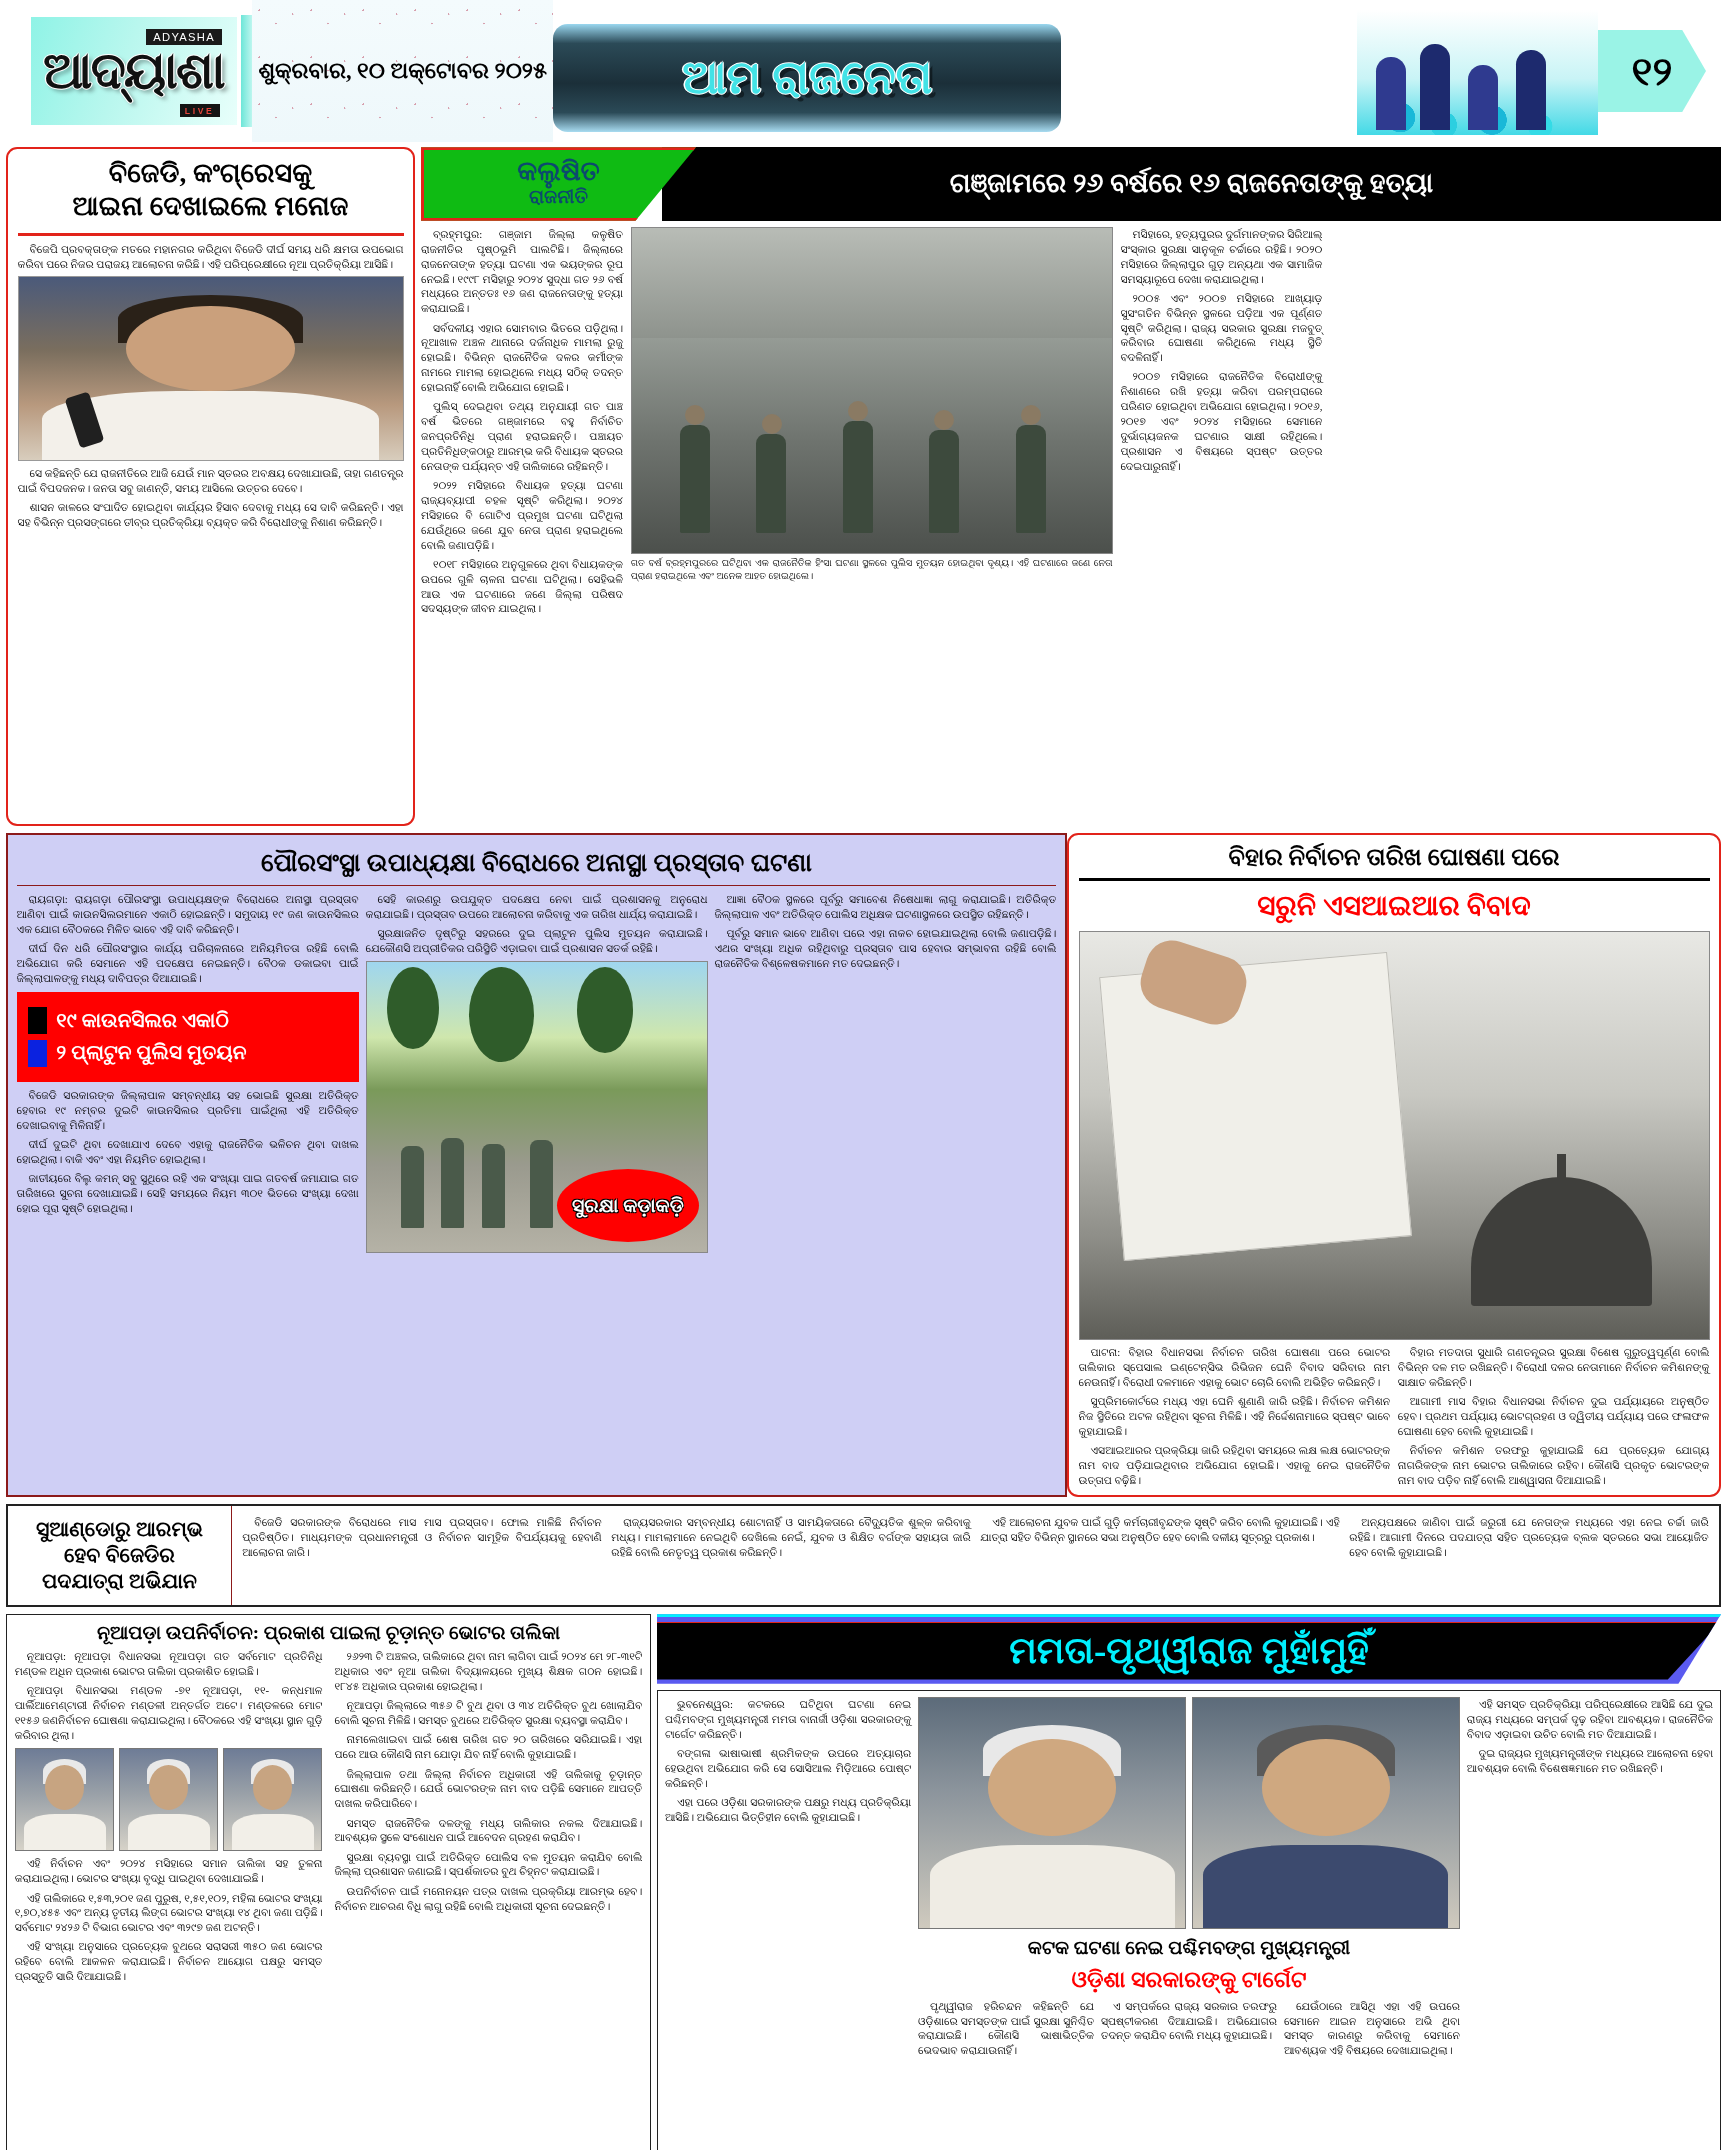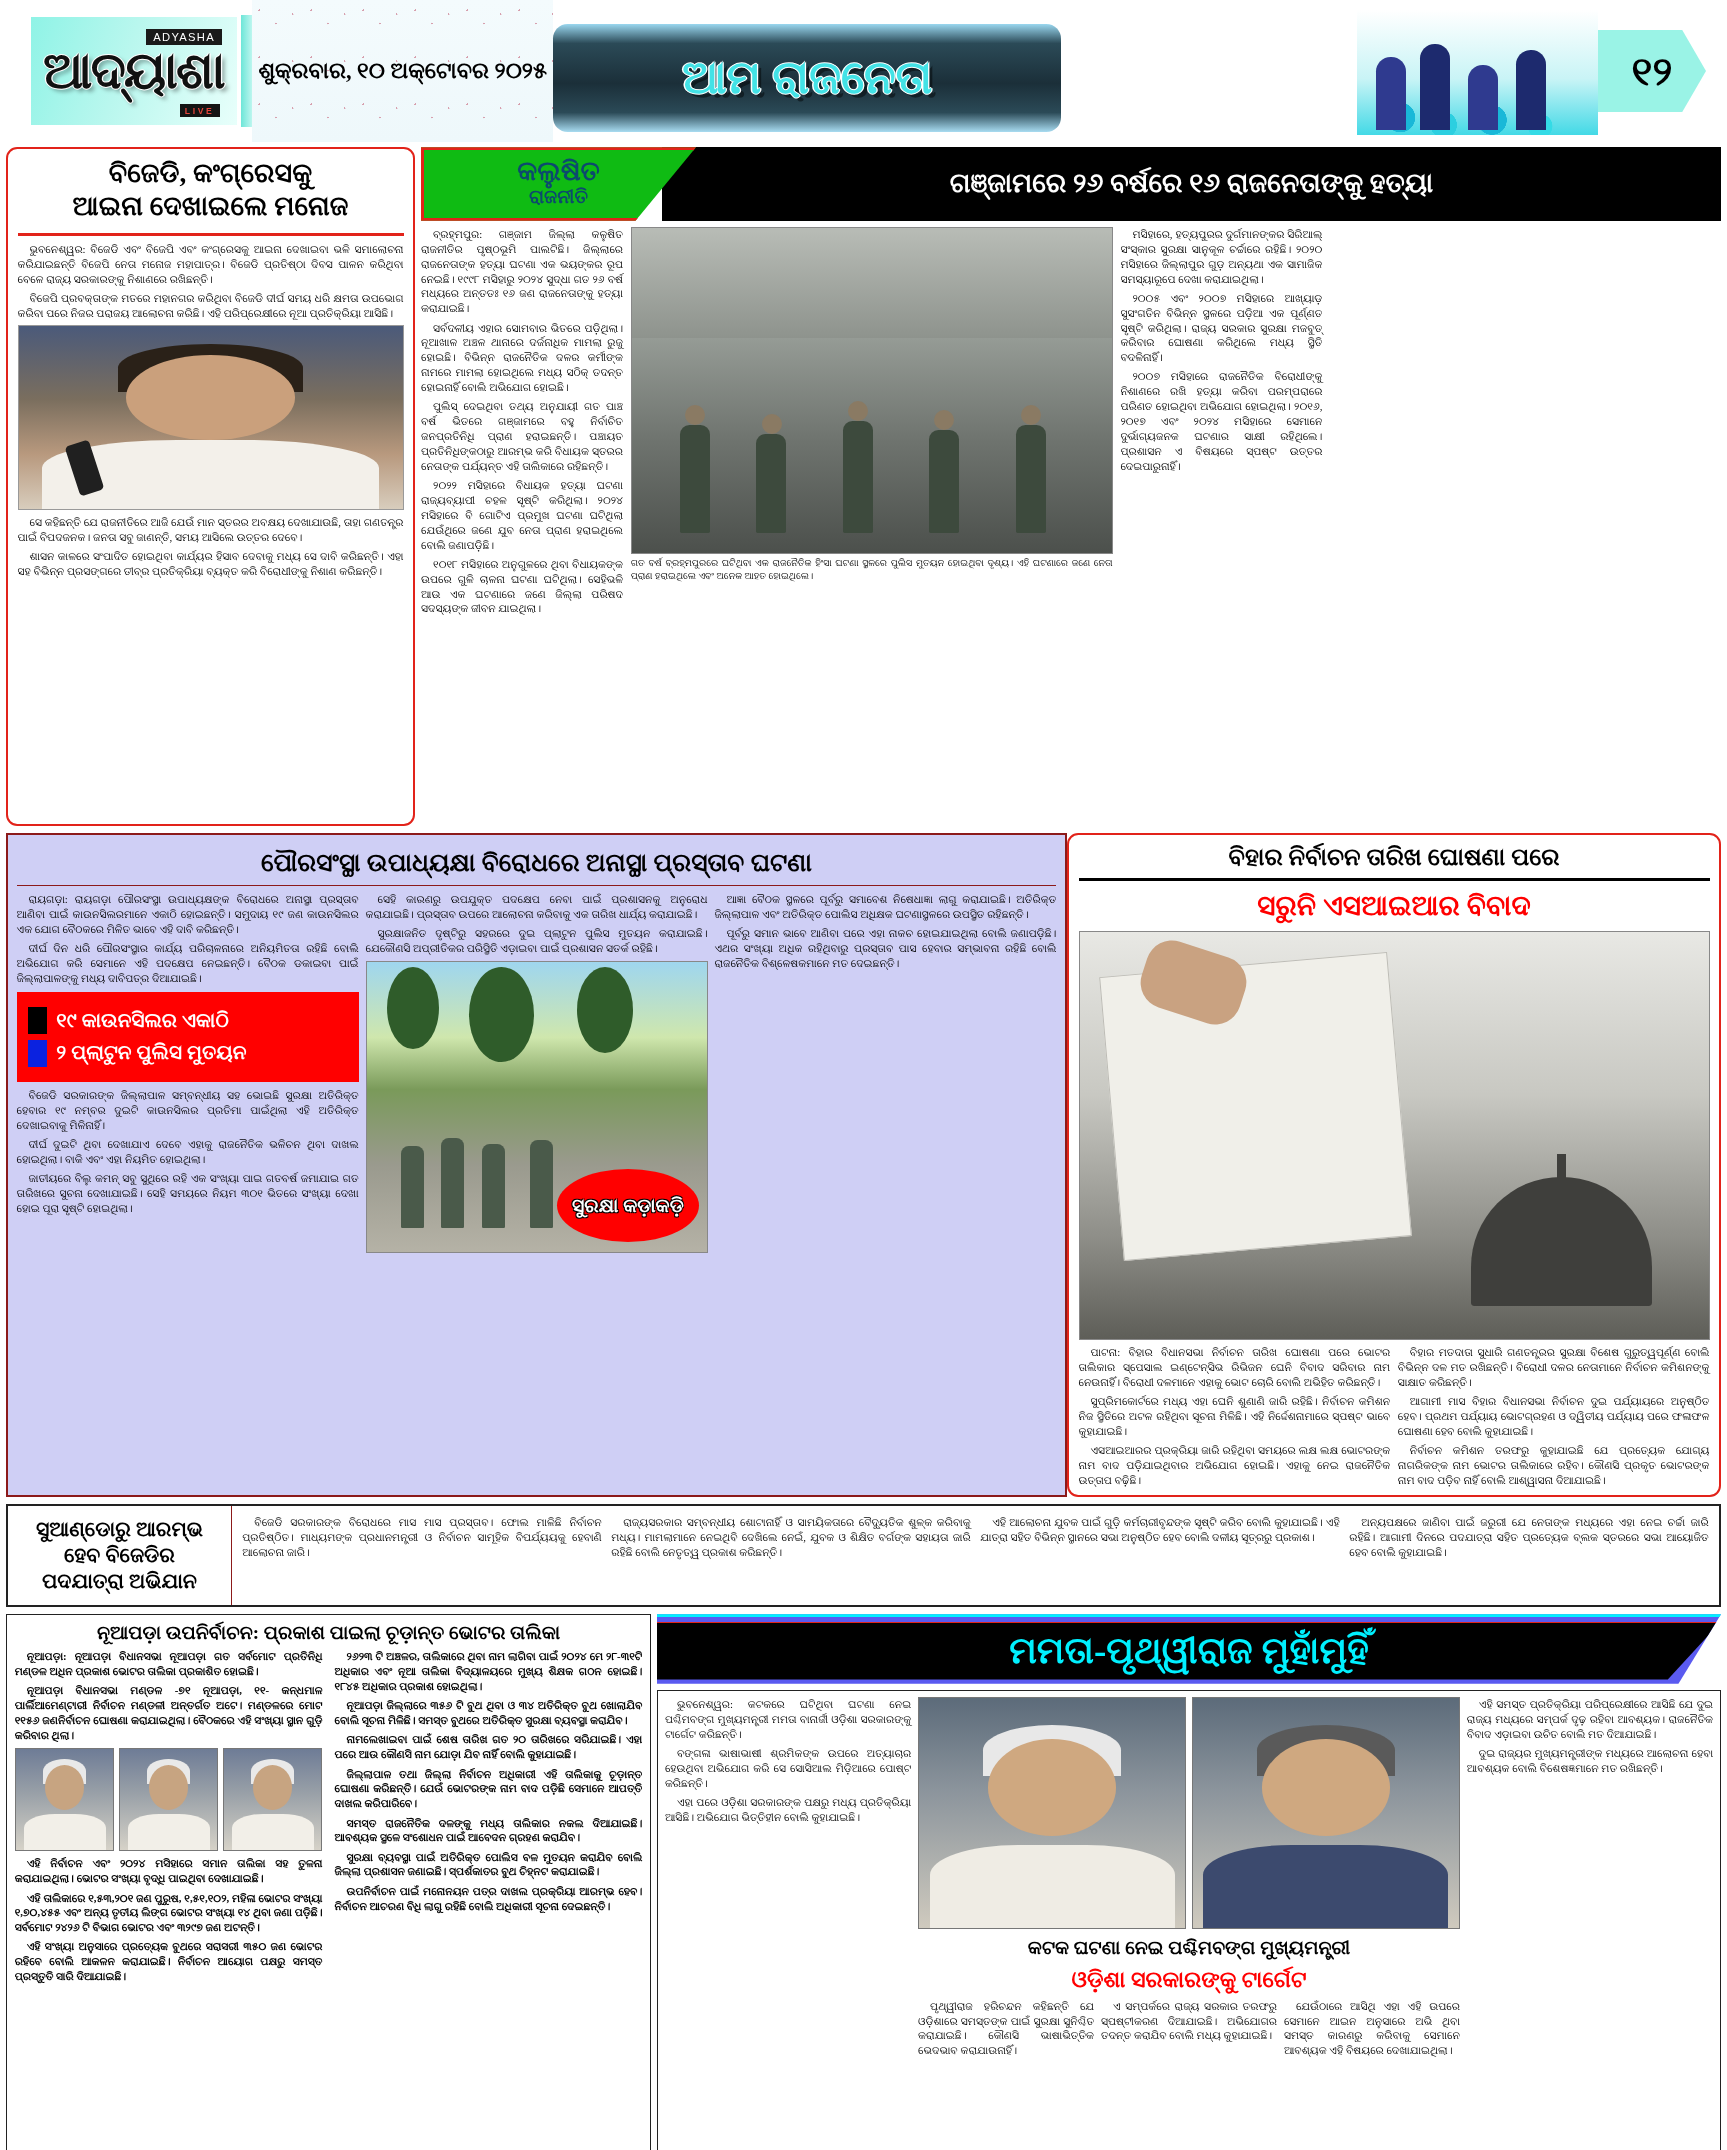--- a/index.html
+++ b/index.html
@@ -181,21 +181,21 @@
   
   .row4 { display:flex; gap:6px; padding:6.9px 6px 0 6px; height:615px; }
   .panel-left4 { width:645px; border:1.7px solid #222; padding:6px 7.7px; }
   .panel-left4 h2 { font-size:19px; text-align:center; line-height:1.25; margin-bottom:4.3px; }
   .thumbs { display:flex; gap:4.3px; margin:5.2px 0; }
   .thumb { flex:1; height:103px; border:0.4px solid #777; position:relative; overflow:hidden;
     background:linear-gradient(180deg,#6e7c96 0%,#9aa1a8 45%,#d6d2c8 100%); }
   .thumb .h { position:absolute; left:30%; top:16%; width:40%; height:44%; border-radius:50%; background:#c7a481; }
   .thumb .hr2 { position:absolute; left:28%; top:10%; width:44%; height:24%; border-radius:50% 50% 0 0; background:#e9e9e9; }
   .thumb .b { position:absolute; left:8%; bottom:0; width:84%; height:36%; background:#f2efe8; border-radius:38% 38% 0 0; }
-  .four-cols { display:flex; gap:12px;font-weight:bold; }
+  .four-cols { display:flex; gap:12px; }
   .four-cols .c { flex:1; }
 
   .panel-right4 { flex:1; display:flex; flex-direction:column; }
   .blue-banner {
     background:#5a5af0; padding:4.3px 0 4.3px 0; border-top:3.4px solid #00f0ff; position:relative;
     clip-path: polygon(0 0, 100% 0, 96% 100%, 0 100%);
   }
   .blue-banner .inner {
     background:#000; border-top:1.7px solid #e2231a; padding:9px 17px; display:flex; align-items:flex-end; justify-content:center;
     clip-path: polygon(0 0, 100% 0, 95% 100%, 0 100%);
@@ -250,21 +250,20 @@
   <div class="row1">
 
     <div class="panel-red col-a">
       <h1 class="od-h">
         <span>ବିଜେଡି, କଂଗ୍ରେସକୁ</span><br>
         <span>ଆଇନା ଦେଖାଇଲେ ମନୋଜ</span>
       </h1>
       <div class="rule-red"></div>
       <div class="col-a-body">
         <div class="col-a-left body-text">
-          <p>ଭୁବନେଶ୍ୱର: ବିଜେଡି ଏବଂ ବିଜେପି ଏବଂ କଂଗ୍ରେସକୁ ଆଇନା ଦେଖାଇବା ଭଳି ସମାଲୋଚନା କରିଯାଇଛନ୍ତି ବିଜେପି ନେତା ମନୋଜ ମହାପାତ୍ର। ବିଜେଡି ପ୍ରତିଷ୍ଠା ଦିବସ ପାଳନ କରିଥିବା ବେଳେ ରାଜ୍ୟ ସରକାରଙ୍କୁ ନିଶାଣରେ ରଖିଛନ୍ତି।</p>
           <p>ବିଜେପି ପ୍ରବକ୍ତାଙ୍କ ମତରେ ମହାନଗର କରିଥିବା ବିଜେଡି ଦୀର୍ଘ ସମୟ ଧରି କ୍ଷମତା ଉପଭୋଗ କରିବା ପରେ ନିଜର ପରାଜୟ ଆଲୋଚନା କରିଛି। ଏହି ପରିପ୍ରେକ୍ଷୀରେ ନୂଆ ପ୍ରତିକ୍ରିୟା ଆସିଛି।</p>
           <div class="portrait">
             <div class="hair"></div>
               <div class="head"></div>
               <div class="shirt"></div>
               <div class="mic"></div>
           </div>
           <p>ସେ କହିଛନ୍ତି ଯେ ରାଜନୀତିରେ ଆଜି ଯେଉଁ ମାନ ସ୍ତରର ଅବକ୍ଷୟ ଦେଖାଯାଉଛି, ତାହା ଗଣତନ୍ତ୍ର ପାଇଁ ବିପଦଜନକ। ଜନତା ସବୁ ଜାଣନ୍ତି, ସମୟ ଆସିଲେ ଉତ୍ତର ଦେବେ।</p>
           <p>ଶାସନ କାଳରେ ସଂପାଦିତ ହୋଇଥିବା କାର୍ଯ୍ୟର ହିସାବ ଦେବାକୁ ମଧ୍ୟ ସେ ଦାବି କରିଛନ୍ତି। ଏହା ସହ ବିଭିନ୍ନ ପ୍ରସଙ୍ଗରେ ତୀବ୍ର ପ୍ରତିକ୍ରିୟା ବ୍ୟକ୍ତ କରି ବିରୋଧୀଙ୍କୁ ନିଶାଣ କରିଛନ୍ତି।</p>
         </div>

